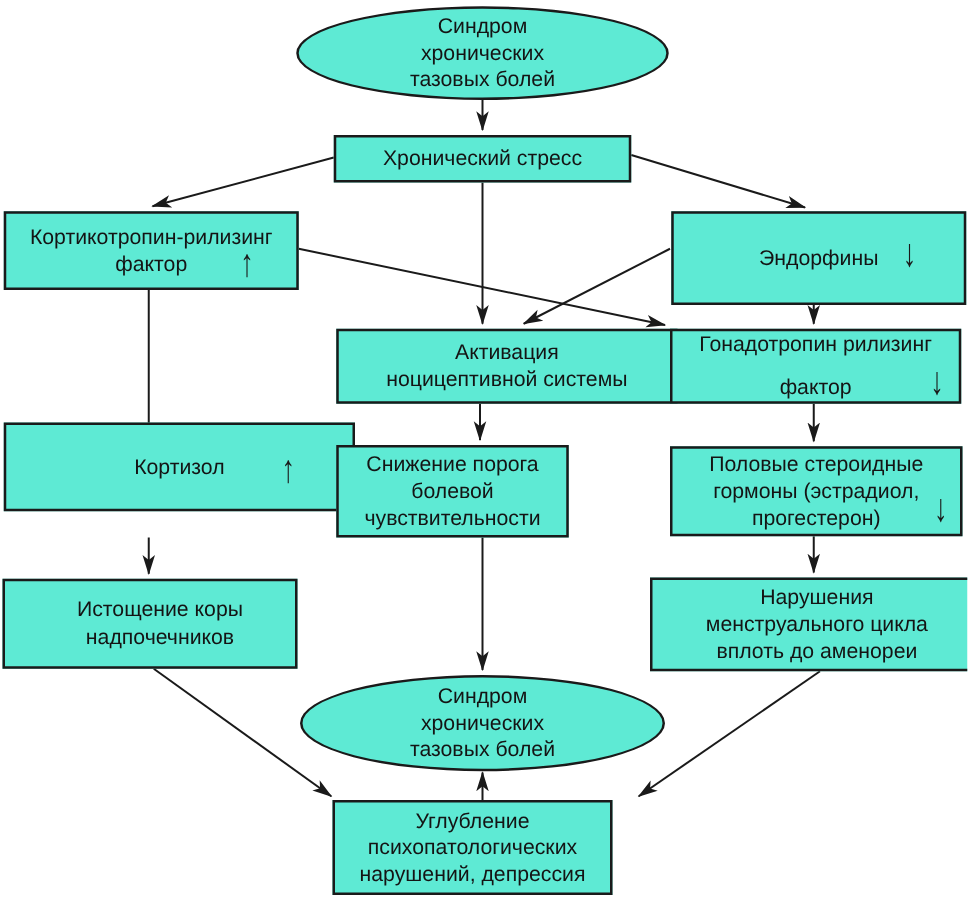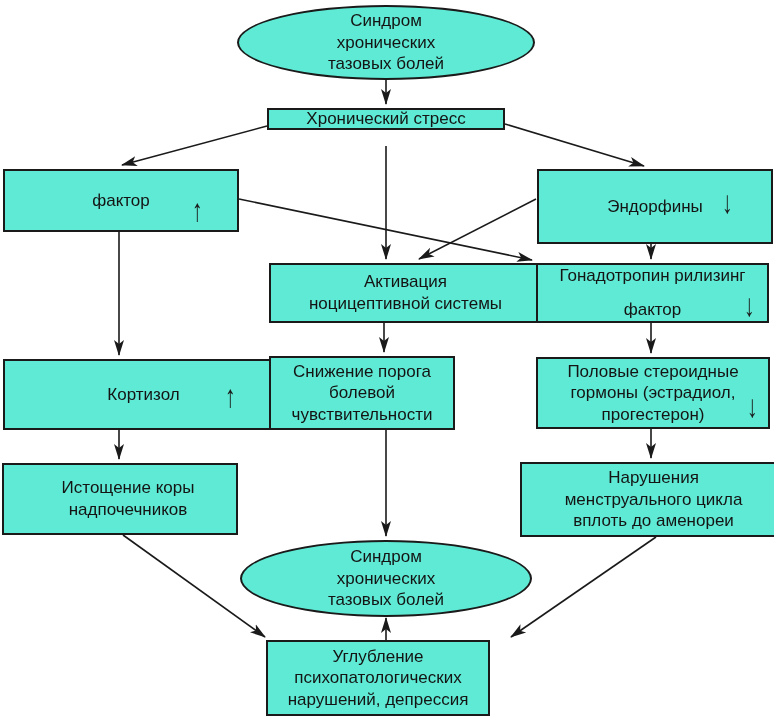--- a/index.html
+++ b/index.html
@@ -45,46 +45,47 @@
       <line x1="386" y1="640" x2="386" y2="618" marker-end="url(#arr)"></line>
     </g>
   </svg>
 
   <div class="node ellipse" style="left:237px;top:5px;width:298px;height:75px;">
     <span class="line">Синдром</span>
     <span class="line">хронических</span>
     <span class="line">тазовых болей</span>
   </div>
 
-  <div class="node" style="left:267px;top:108px;width:238px;height:22px;">
+  <div class="node" style="left:267px;top:108px;width:238px;height:38px;">
     <span class="line">Хронический стресс</span>
   </div>
 
   <div class="node" style="left:3px;top:169px;width:236px;height:63px;">
+    <span class="line">Кортикотропин-рилизинг</span>
     <span class="line">фактор</span>
     <span class="trend" style="right:32px;top:25px;">↑</span>
   </div>
 
   <div class="node" style="left:537px;top:169px;width:236px;height:75px;">
     <span class="line">Эндорфины</span>
     <span class="trend" style="right:36px;top:17px;">↓</span>
   </div>
 
   <div class="node" style="left:269px;top:263px;width:273px;height:60px;">
     <span class="line">Активация</span>
     <span class="line">ноцицептивной системы</span>
   </div>
 
   <div class="node" style="left:536px;top:263px;width:233px;height:60px;justify-content:space-between;">
     <span class="line">Гонадотропин рилизинг</span>
     <span class="line">фактор</span>
     <span class="trend" style="right:10px;top:26px;">↓</span>
   </div>
 
-  <div class="node" style="left:3px;top:359px;width:281px;height:71px;">
+  <div class="node" style="left:3px;top:338px;width:281px;height:71px;">
     <span class="line">Кортизол</span>
     <span class="trend" style="right:44px;top:21px;">↑</span>
   </div>
 
   <div class="node" style="left:269px;top:356px;width:186px;height:74px;">
     <span class="line">Снижение порога</span>
     <span class="line">болевой</span>
     <span class="line">чувствительности</span>
   </div>
 

